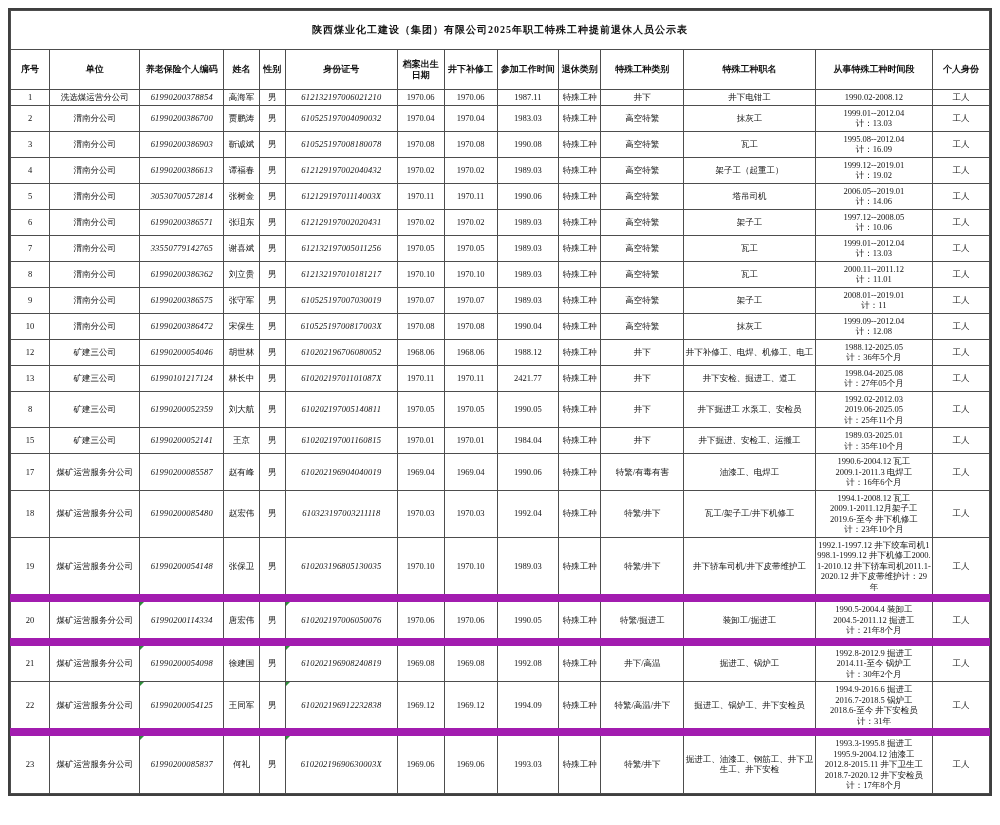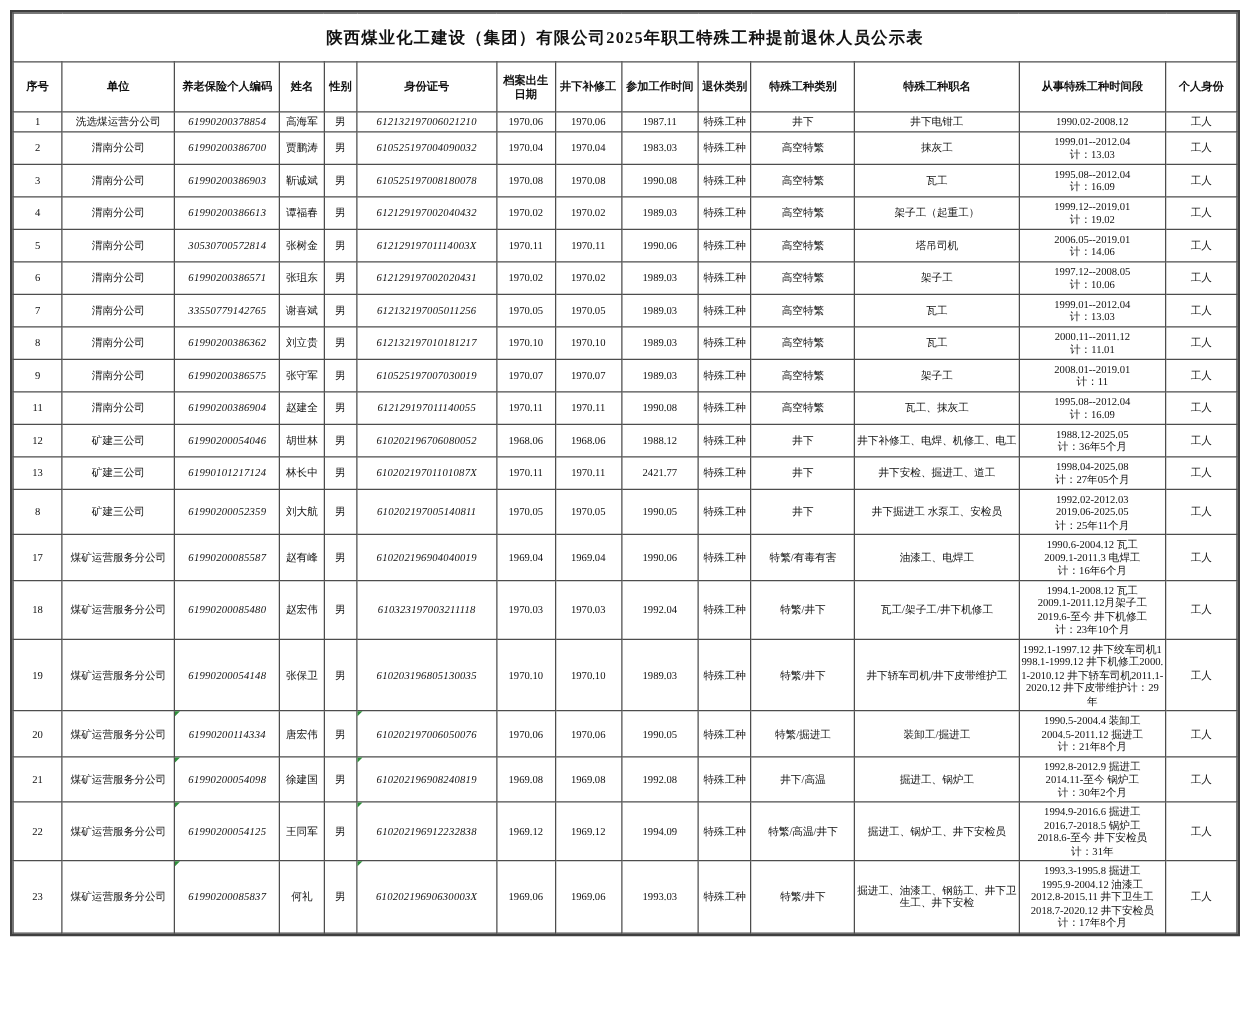--- a/index.html
+++ b/index.html
@@ -10,34 +10,34 @@
     border:1px solid #4d4d4d;
     font-size:8.5px;
     line-height:10.5px;
     text-align:center;
     vertical-align:middle;
     padding:2px 1px;
     word-break:break-all;
     font-family:"Liberation Serif","DejaVu Serif",serif;
   }
   th.title-cell {
-    font-size:13px;
+    font-size:10px;
     font-weight:bold;
     line-height:18px;
     padding:10px 2px;
     letter-spacing:1px;
   }
   thead th.col-h {
     font-weight:bold;
     font-size:9px;
     padding:9px 1px;
   }
   td.col-code, td.col-id_number { font-size:8.5px; letter-spacing:0.2px;font-style:italic; }
   td.col-period { white-space:pre-line; }
-  tr.thick td { border-top:1px solid #a21caf;margin-top:28px; }
+  tr.thick td { border-top:8px solid #a21caf;margin-top:28px; }
   td.flag { position:relative; }
   td.flag::after {
     content:"";
     position:absolute; top:0; left:0;
     width:0; height:0;
     border-top:4px solid #2f8f3b;
     border-right:4px solid transparent;
   }
 </style>
 </head>
@@ -229,34 +229,34 @@
           <td class="col-birth">1970.07</td>
           <td class="col-work_start">1989.03</td>
           <td class="col-retire_type">特殊工种</td>
           <td class="col-category">高空特繁</td>
           <td class="col-job_title">架子工</td>
           <td class="col-period">2008.01--2019.01
 计：11</td>
           <td class="col-identity">工人</td>
         </tr>
         <tr>
-          <td class="col-no">11</td>
-          <td class="col-unit">渭南分公司</td>
-          <td class="col-code">61990200386904</td>
-          <td class="col-name">赵建全</td>
-          <td class="col-gender">男</td>
-          <td class="col-id_number">612129197011140055</td>
-          <td class="col-file_birth">1970.11</td>
-          <td class="col-birth">1970.11</td>
-          <td class="col-work_start">1990.08</td>
-          <td class="col-retire_type">特殊工种</td>
-          <td class="col-category">高空特繁</td>
-          <td class="col-job_title">瓦工、抹灰工</td>
-          <td class="col-period">1995.08--2012.04
-计：16.09</td>
+          <td class="col-no">10</td>
+          <td class="col-unit">渭南分公司</td>
+          <td class="col-code">61990200386472</td>
+          <td class="col-name">宋保生</td>
+          <td class="col-gender">男</td>
+          <td class="col-id_number">61052519700817003X</td>
+          <td class="col-file_birth">1970.08</td>
+          <td class="col-birth">1970.08</td>
+          <td class="col-work_start">1990.04</td>
+          <td class="col-retire_type">特殊工种</td>
+          <td class="col-category">高空特繁</td>
+          <td class="col-job_title">抹灰工</td>
+          <td class="col-period">1999.09--2012.04
+计：12.08</td>
           <td class="col-identity">工人</td>
         </tr>
         <tr>
           <td class="col-no">12</td>
           <td class="col-unit">矿建三公司</td>
           <td class="col-code">61990200054046</td>
           <td class="col-name">胡世林</td>
           <td class="col-gender">男</td>
           <td class="col-id_number">610202196706080052</td>
           <td class="col-file_birth">1968.06</td>
@@ -295,20 +295,37 @@
           <td class="col-id_number">610202197005140811</td>
           <td class="col-file_birth">1970.05</td>
           <td class="col-birth">1970.05</td>
           <td class="col-work_start">1990.05</td>
           <td class="col-retire_type">特殊工种</td>
           <td class="col-category">井下</td>
           <td class="col-job_title">井下掘进工 水泵工、安检员</td>
           <td class="col-period">1992.02-2012.03
 2019.06-2025.05
 计：25年11个月</td>
+          <td class="col-identity">工人</td>
+        </tr>
+        <tr>
+          <td class="col-no">15</td>
+          <td class="col-unit">矿建三公司</td>
+          <td class="col-code">61990200052141</td>
+          <td class="col-name">王京</td>
+          <td class="col-gender">男</td>
+          <td class="col-id_number">610202197001160815</td>
+          <td class="col-file_birth">1970.01</td>
+          <td class="col-birth">1970.01</td>
+          <td class="col-work_start">1984.04</td>
+          <td class="col-retire_type">特殊工种</td>
+          <td class="col-category">井下</td>
+          <td class="col-job_title">井下掘进、安检工、运搬工</td>
+          <td class="col-period">1989.03-2025.01
+计：35年10个月</td>
           <td class="col-identity">工人</td>
         </tr>
         <tr>
           <td class="col-no">17</td>
           <td class="col-unit">煤矿运营服务分公司</td>
           <td class="col-code">61990200085587</td>
           <td class="col-name">赵有峰</td>
           <td class="col-gender">男</td>
           <td class="col-id_number">610202196904040019</td>
           <td class="col-file_birth">1969.04</td>

